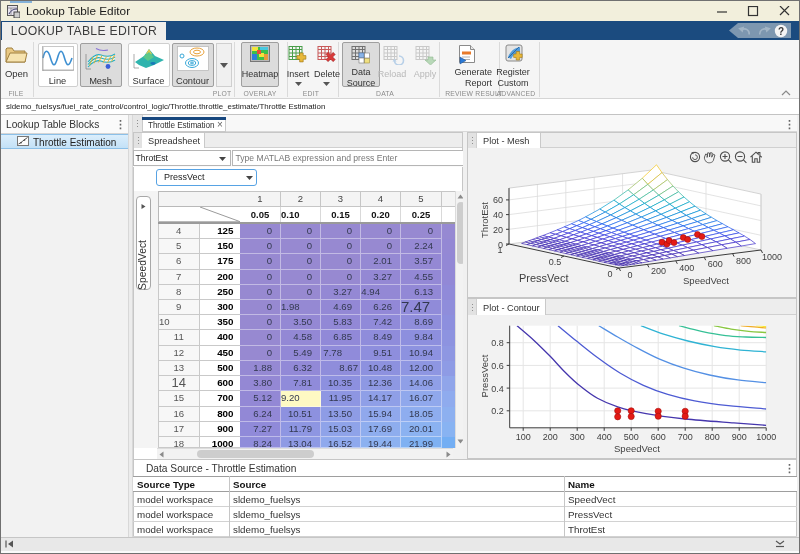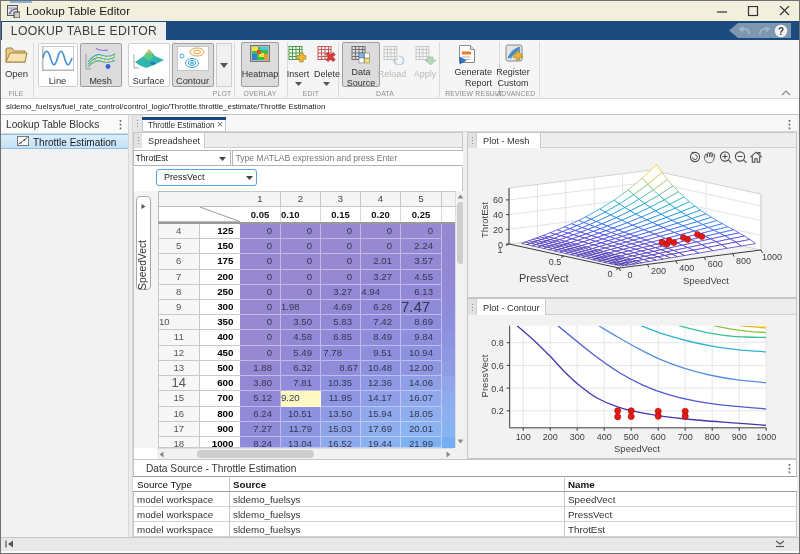--- a/index.html
+++ b/index.html
@@ -784,21 +784,21 @@
       <circle cx="191.2" cy="113.3" r="3.1" fill="#e41a14" stroke="#a50d0d" stroke-width="0.6"></circle>
       <circle cx="191.2" cy="118.2" r="3.1" fill="#e41a14" stroke="#a50d0d" stroke-width="0.6"></circle>
       <circle cx="218.2" cy="113.3" r="3.1" fill="#e41a14" stroke="#a50d0d" stroke-width="0.6"></circle>
       <circle cx="218.2" cy="118.2" r="3.1" fill="#e41a14" stroke="#a50d0d" stroke-width="0.6"></circle>
     </svg>
   </div>
 <div style="position:absolute;left:133.0px;top:459.0px;width:664.0px;height:78.0px;background:#fff;border:1px solid #c6c6c6;box-sizing:border-box"></div>
 <div style="position:absolute;left:146.0px;top:463.0px;width:300.0px;height:12.0px;font-size:10.2px;color:#333;line-height:12px">Data Source - Throttle Estimation</div>
 <div style="position:absolute;left:784.0px;top:462.0px;width:8.0px;height:13.0px;font-size:11px;color:#666;font-weight:bold">⋮</div>
 <div style="position:absolute;left:133.0px;top:476.0px;width:664.0px;height:15.5px;background:#fff;border-top:1px solid #9e9e9e;border-bottom:1px solid #9e9e9e;box-sizing:border-box"></div>
-<div style="position:absolute;left:137.0px;top:478.5px;width:90.0px;height:11.0px;font-size:9.8px;font-weight:normal;color:#111">Source Type</div>
+<div style="position:absolute;left:137.0px;top:478.5px;width:90.0px;height:11.0px;font-size:9.8px;font-weight:bold;color:#111">Source Type</div>
 <div style="position:absolute;left:233.0px;top:478.5px;width:90.0px;height:11.0px;font-size:9.8px;font-weight:bold;color:#111">Source</div>
 <div style="position:absolute;left:568.0px;top:478.5px;width:90.0px;height:11.0px;font-size:9.8px;font-weight:bold;color:#111">Name</div>
 <div style="position:absolute;left:133.0px;top:491.5px;width:664.0px;height:15.2px;border-bottom:1px solid #d2d2d2;box-sizing:border-box"></div>
 <div style="position:absolute;left:137.0px;top:494.0px;width:90.0px;height:11.0px;font-size:9.8px;color:#333">model workspace</div>
 <div style="position:absolute;left:233.0px;top:494.0px;width:120.0px;height:11.0px;font-size:9.8px;color:#333">sldemo_fuelsys</div>
 <div style="position:absolute;left:568.0px;top:494.0px;width:120.0px;height:11.0px;font-size:9.8px;color:#333">SpeedVect</div>
 <div style="position:absolute;left:133.0px;top:506.7px;width:664.0px;height:15.2px;border-bottom:1px solid #d2d2d2;box-sizing:border-box"></div>
 <div style="position:absolute;left:137.0px;top:509.2px;width:90.0px;height:11.0px;font-size:9.8px;color:#333">model workspace</div>
 <div style="position:absolute;left:233.0px;top:509.2px;width:120.0px;height:11.0px;font-size:9.8px;color:#333">sldemo_fuelsys</div>
 <div style="position:absolute;left:568.0px;top:509.2px;width:120.0px;height:11.0px;font-size:9.8px;color:#333">PressVect</div>

